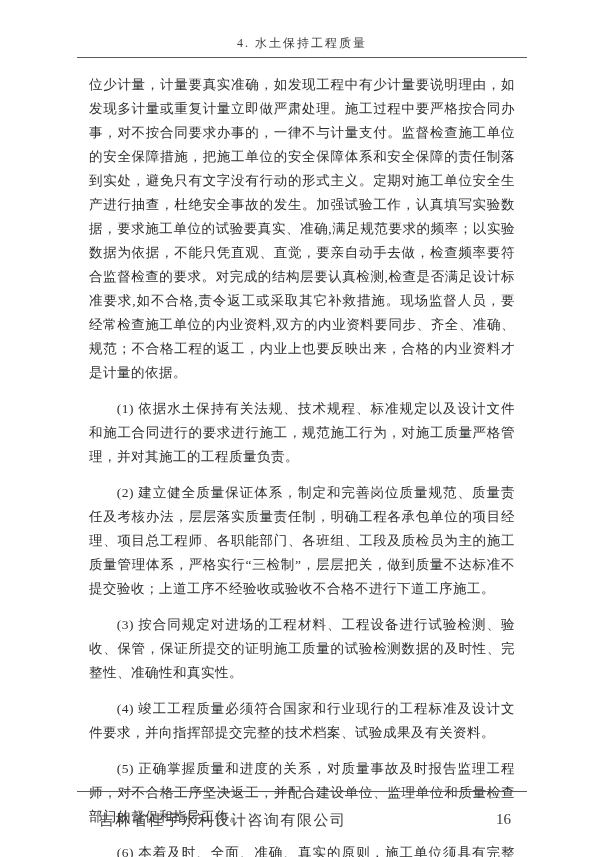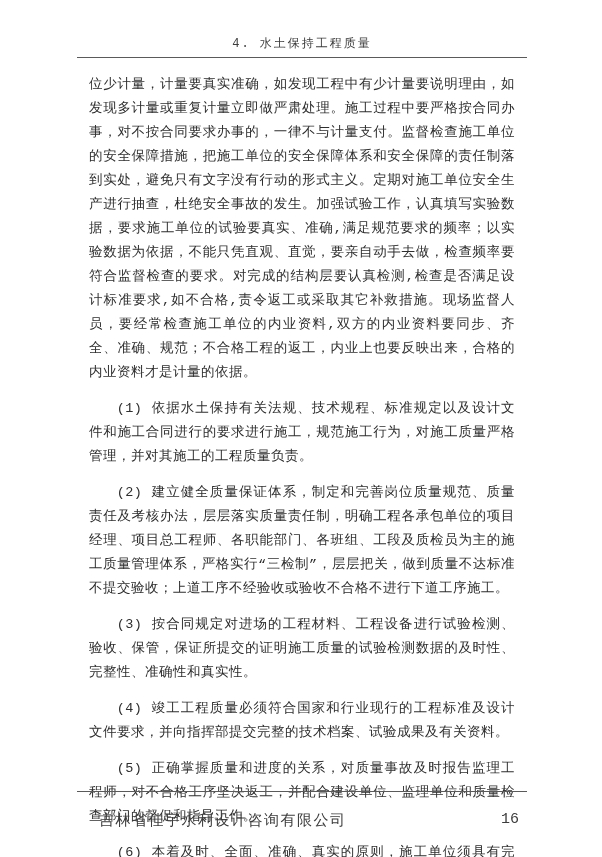--- a/index.html
+++ b/index.html
@@ -5,21 +5,21 @@
   html, body {
     margin: 0;
     padding: 0;
     background: #e8e8e8;
   }
   .page {
     position: relative;
     width: 602px;
     height: 857px;
     background: #ffffff;
-    font-family: Liberation Mono, monospace;
+    font-family: Liberation Serif, serif;
     color: #333333;
     overflow: hidden;
     box-sizing: border-box;
   }
   .running-header {
     position: absolute;
     top: 35px;
     left: 77px;
     width: 450px;
     text-align: center;
@@ -65,21 +65,21 @@
     justify-content: space-between;
     align-items: flex-start;
     font-size: 15px;
     color: #3c3c3c;
   }
   .page-footer .company {
     margin-left: 22px;
     letter-spacing: 1.5px;
   }
   .page-footer .pagenum {
-    margin-right: 8px;
+    margin-right: 16px;
   }
 </style>
 </head>
 <body>
 
 <div class="page">
 
   <div class="running-header">
     <span>4. 水土保持工程质量</span>
   </div>

